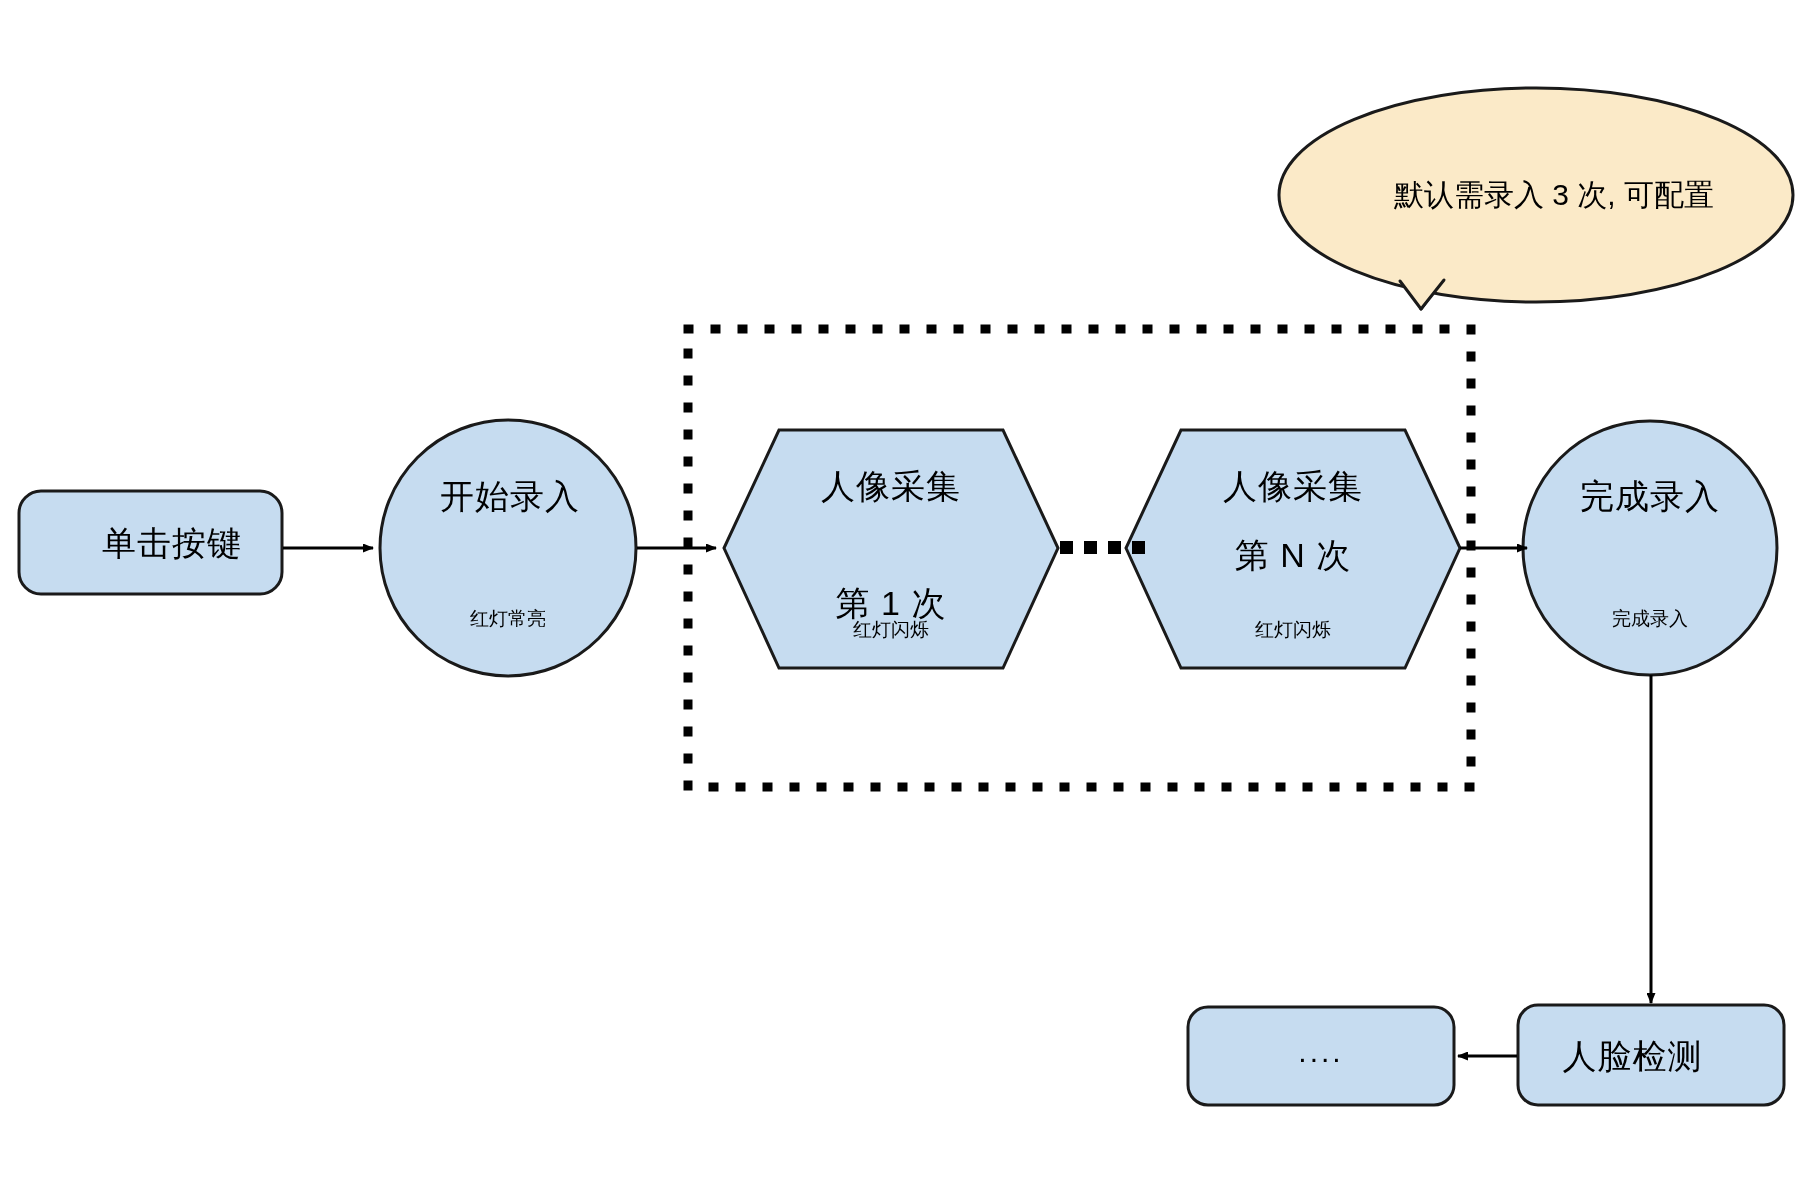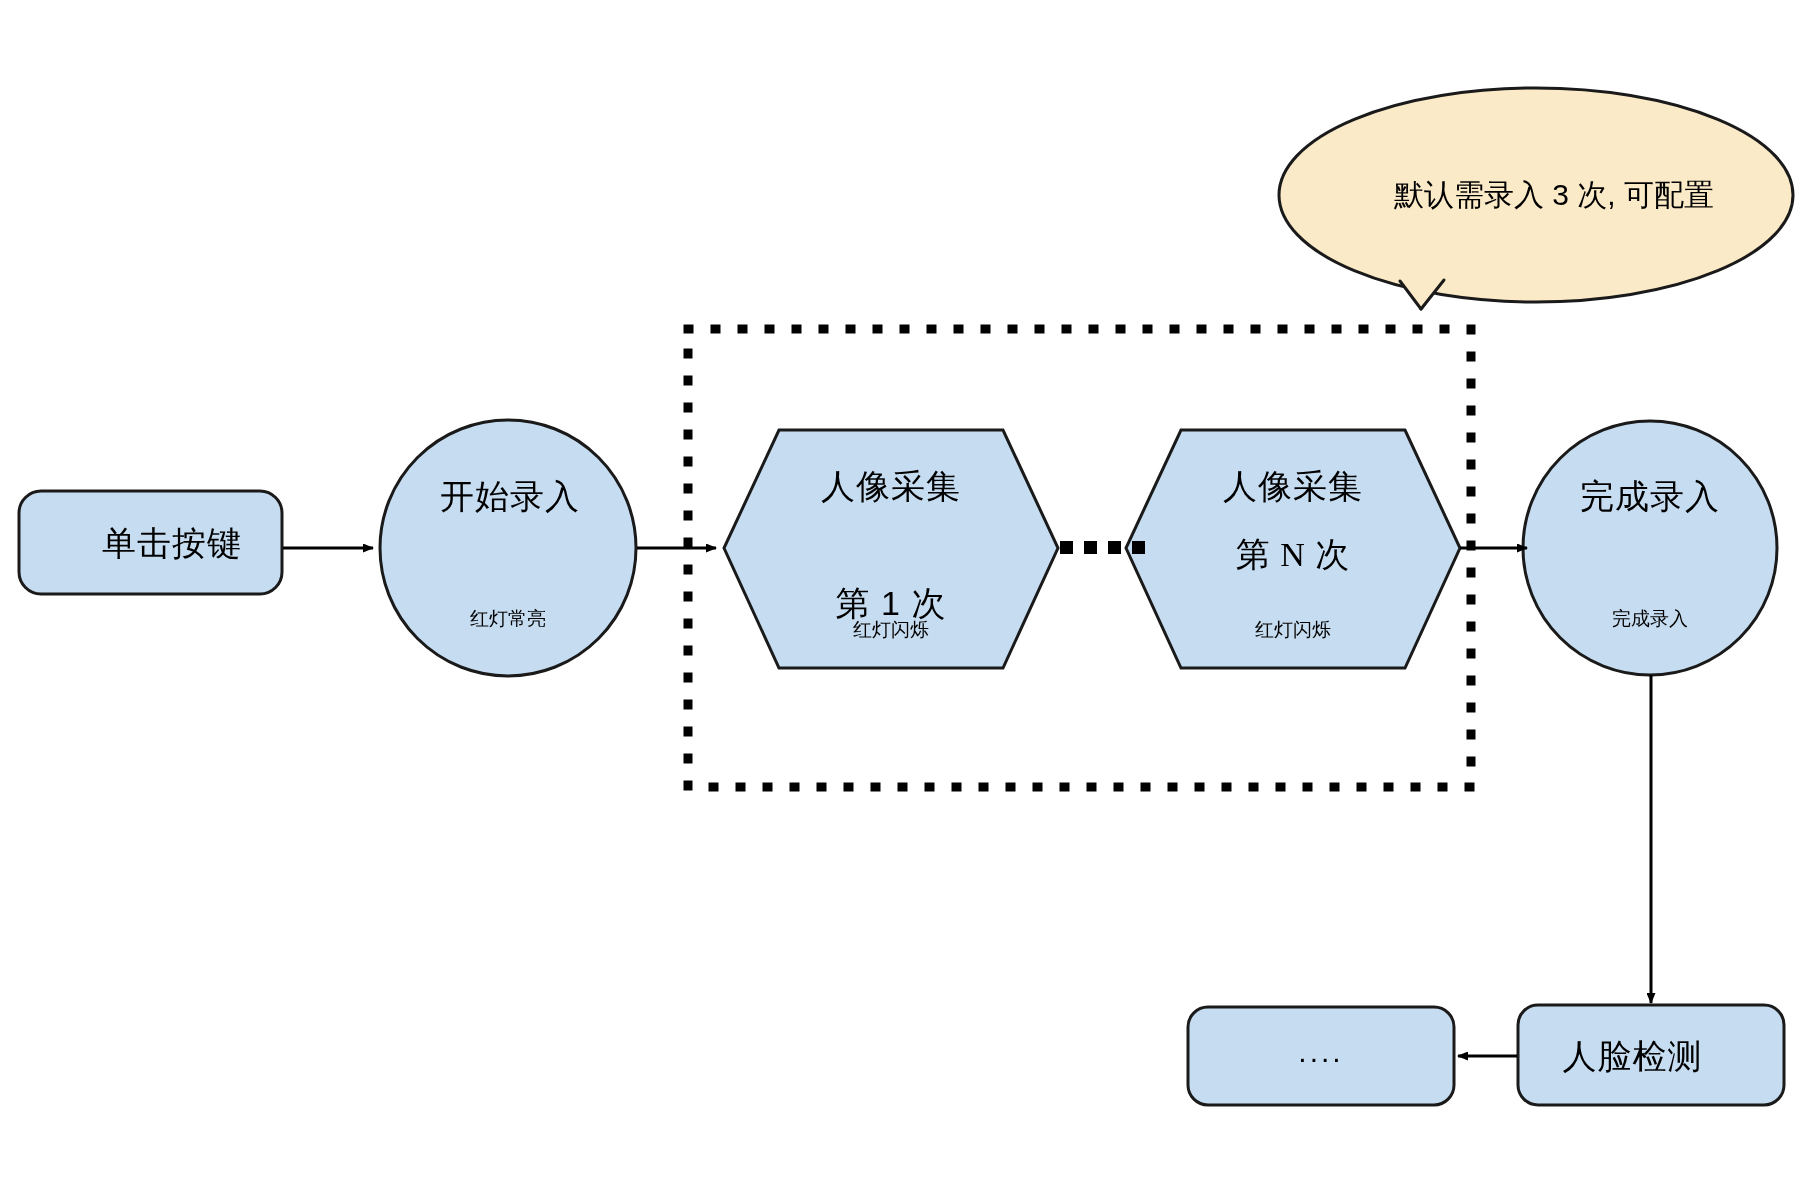--- a/index.html
+++ b/index.html
@@ -92,21 +92,21 @@
   <div class="node-label title-lg" style="left:19px; top:520px; width:306px;">单击按键</div>
 
   <div class="node-label title-lg" style="left:382px; top:473px; width:256px;">开始录入</div>
   <div class="node-label title-sm" style="left:380px; top:606px; width:256px;">红灯常亮</div>
 
   <div class="node-label title-lg" style="left:724px; top:463px; width:334px;">人像采集</div>
   <div class="node-label title-lg" style="left:724px; top:532px; width:334px;margin-top:48px;">第 1 次</div>
   <div class="node-label title-sm" style="left:724px; top:617px; width:334px;">红灯闪烁</div>
 
   <div class="node-label title-lg" style="left:1126px; top:463px; width:334px;">人像采集</div>
-  <div class="node-label title-lg" style="left:1126px; top:532px; width:334px;font-family:Liberation Serif, serif;">第 N 次</div>
+  <div class="node-label title-lg" style="left:1126px; top:532px; width:334px;">第 N 次</div>
   <div class="node-label title-sm" style="left:1126px; top:617px; width:334px;">红灯闪烁</div>
 
   <div class="node-label title-lg" style="left:1522px; top:473px; width:256px;">完成录入</div>
   <div class="node-label title-sm" style="left:1522px; top:606px; width:256px;">完成录入</div>
 
   <div class="node-label title-lg" style="left:1518px; top:1033px; width:229px;">人脸检测</div>
 
   <div class="node-label dots-text" style="left:1188px; top:1035px; width:266px;">....</div>
 
   <div class="node-label bubble-text" style="left:1279px; top:178px; width:514px;">默认需录入 3 次, 可配置</div>

